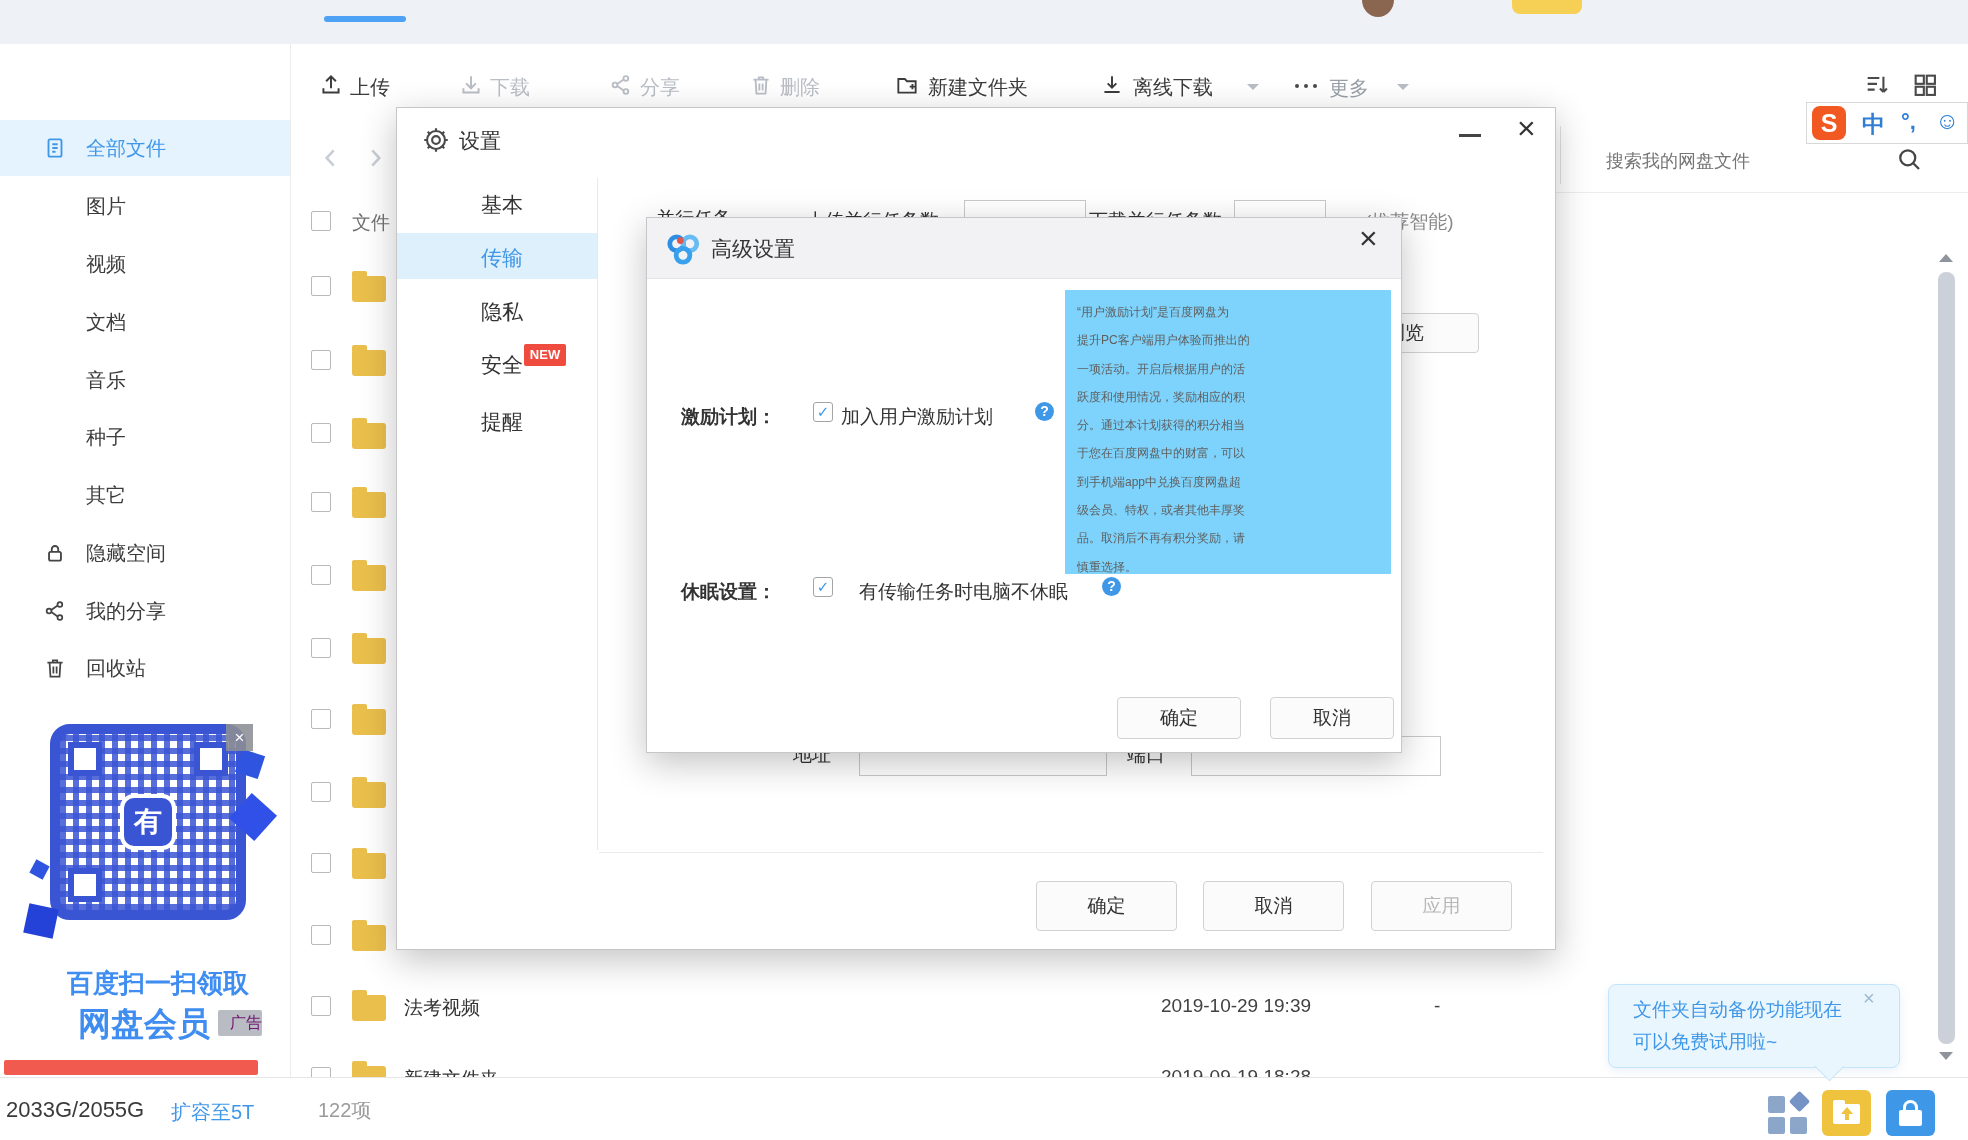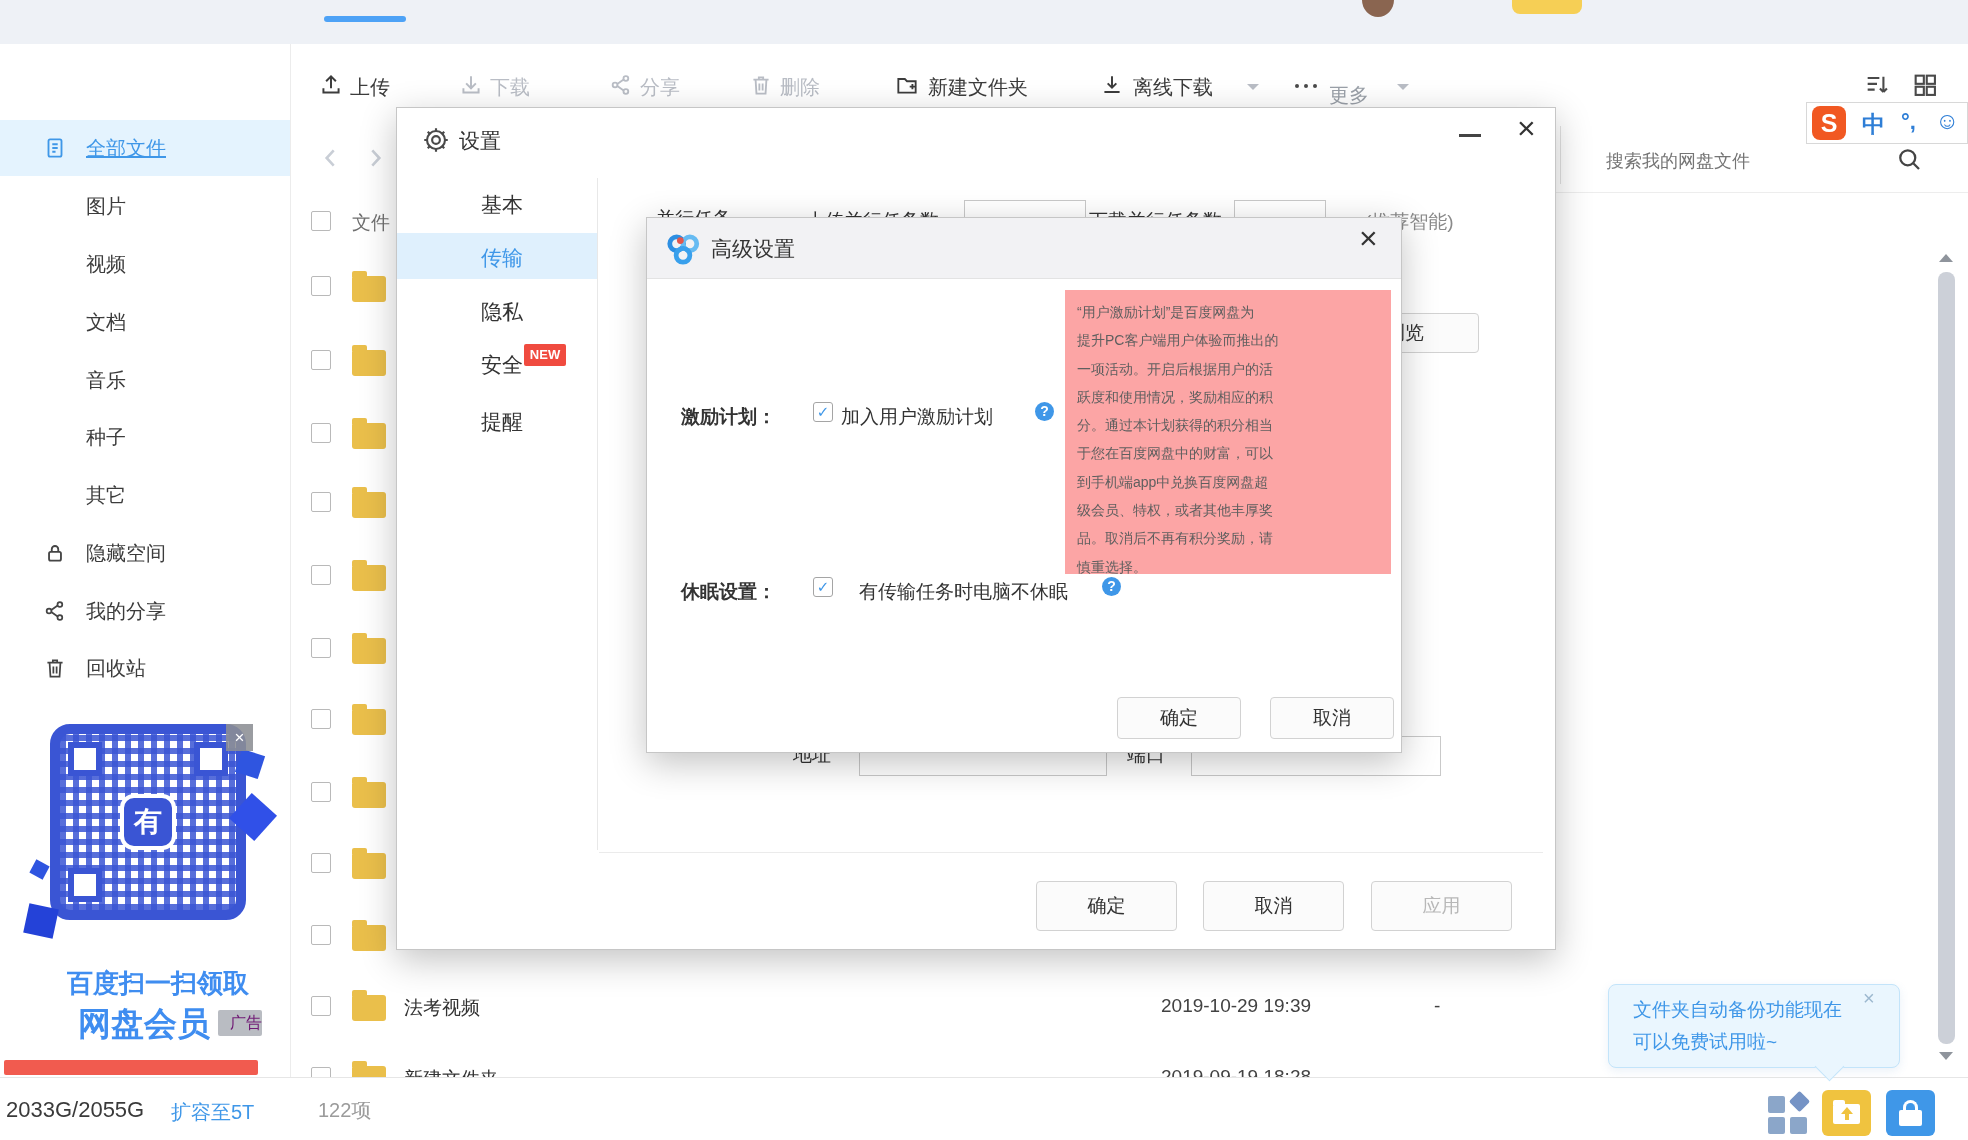--- a/index.html
+++ b/index.html
@@ -41,21 +41,21 @@
 
     <div class="abs" style="left:0;top:76px;width:290px;height:56px;background:#e4f3fe;"></div>
 
     <div class="abs" style="left:0;top:87px;width:290px;height:34px;">
       <span class="ic" style="left:42px;top:4px;">
         <svg width="26" height="26" viewBox="0 0 24 24" fill="none" stroke="#3f97e8" stroke-width="1.7">
             <rect x="6" y="4" width="12" height="16" rx="1.5"></rect>
             <path d="M9.5 8.5h5M9.5 12h5M9.5 15.5h3"></path>
           </svg>
         </span>
-      <span class="t" style="left:86px;top:0;font-size:20px;line-height:34px;color:#3f97e8;text-decoration:underline;">全部文件</span>
+      <span class="t" style="left:86px;top:0;font-size:20px;line-height:34px;color:#3f97e8;">全部文件</span>
     </div>
     <div class="abs" style="left:0;top:145px;width:290px;height:34px;">
       <span class="t" style="left:86px;top:0;font-size:20px;line-height:34px;">图片</span>
     </div>
     <div class="abs" style="left:0;top:203px;width:290px;height:34px;">
       <span class="t" style="left:86px;top:0;font-size:20px;line-height:34px;">视频</span>
     </div>
     <div class="abs" style="left:0;top:261px;width:290px;height:34px;">
       <span class="t" style="left:86px;top:0;font-size:20px;line-height:34px;">文档</span>
     </div>
@@ -175,21 +175,21 @@
       <span class="ic tri-down" style="left:148px;top:12px;border-top-color:#b9bdc5;"></span>
     </div>
     <div class="abs" style="left:1002px;top:28px;width:130px;height:30px;">
       <span class="ic" style="left:0;top:10px;width:26px;height:6px;">
         <svg width="26" height="8" viewBox="0 0 26 8">
             <circle cx="4" cy="4" r="2" fill="#4a4a4a"></circle>
             <circle cx="13" cy="4" r="2" fill="#4a4a4a"></circle>
             <circle cx="22" cy="4" r="2" fill="#4a4a4a"></circle>
           </svg>
         </span>
-      <span class="t" style="left:36px;top:10px;font-size:20px;color:#9aa0a8;">更多</span>
+      <span class="t" style="left:36px;top:3px;font-size:20px;color:#9aa0a8;">更多</span>
       <span class="ic tri-down" style="left:104px;top:12px;border-top-color:#b9bdc5;"></span>
     </div>
     <div class="abs" style="left:1572px;top:27px;">
       <svg width="28" height="28" viewBox="0 0 24 24" fill="none" stroke="#4a4a4a" stroke-width="1.8">
           <path d="M4 6h10M4 11h8M4 16h6M17.5 5v13M17.5 18l-3-3M17.5 18l3-3"></path>
         </svg>
       </div>
     <div class="abs" style="left:1620px;top:27px;">
       <svg width="28" height="28" viewBox="0 0 24 24" fill="none" stroke="#4a4a4a" stroke-width="1.8">
           <rect x="4" y="4" width="7" height="7"></rect>
@@ -371,21 +371,21 @@
       </svg>
       </span>
     <span class="t" style="left:64px;top:17px;font-size:21px;color:#333;">高级设置</span>
     <span class="abs" style="left:712px;top:2px;font-size:32px;color:#333;">×</span>
 
     <span class="t" style="left:34px;top:186px;font-size:19px;font-weight:bold;color:#333;">激励计划：</span>
     <div class="cbc" style="left:166px;top:184px;"></div>
     <span class="t" style="left:194px;top:186px;font-size:19px;color:#333;">加入用户激励计划</span>
     <div class="qi" style="left:388px;top:184px;"></div>
 
-    <div class="abs tip" style="left:418px;top:72px;width:302px;height:268px;background:#fca5a5;color:#5f5f5f;font-size:14px;line-height:28.3px;padding:8px 12px;">“用户激励计划”是百度网盘为
+    <div class="abs tip" style="left:418px;top:72px;width:302px;height:268px;background:#7dd3fc;color:#5f5f5f;font-size:12px;line-height:28.3px;padding:8px 12px;">“用户激励计划”是百度网盘为
 提升PC客户端用户体验而推出的
 一项活动。开启后根据用户的活
 跃度和使用情况，奖励相应的积
 分。通过本计划获得的积分相当
 于您在百度网盘中的财富，可以
 到手机端app中兑换百度网盘超
 级会员、特权，或者其他丰厚奖
 品。取消后不再有积分奖励，请
 慎重选择。</div>
 

